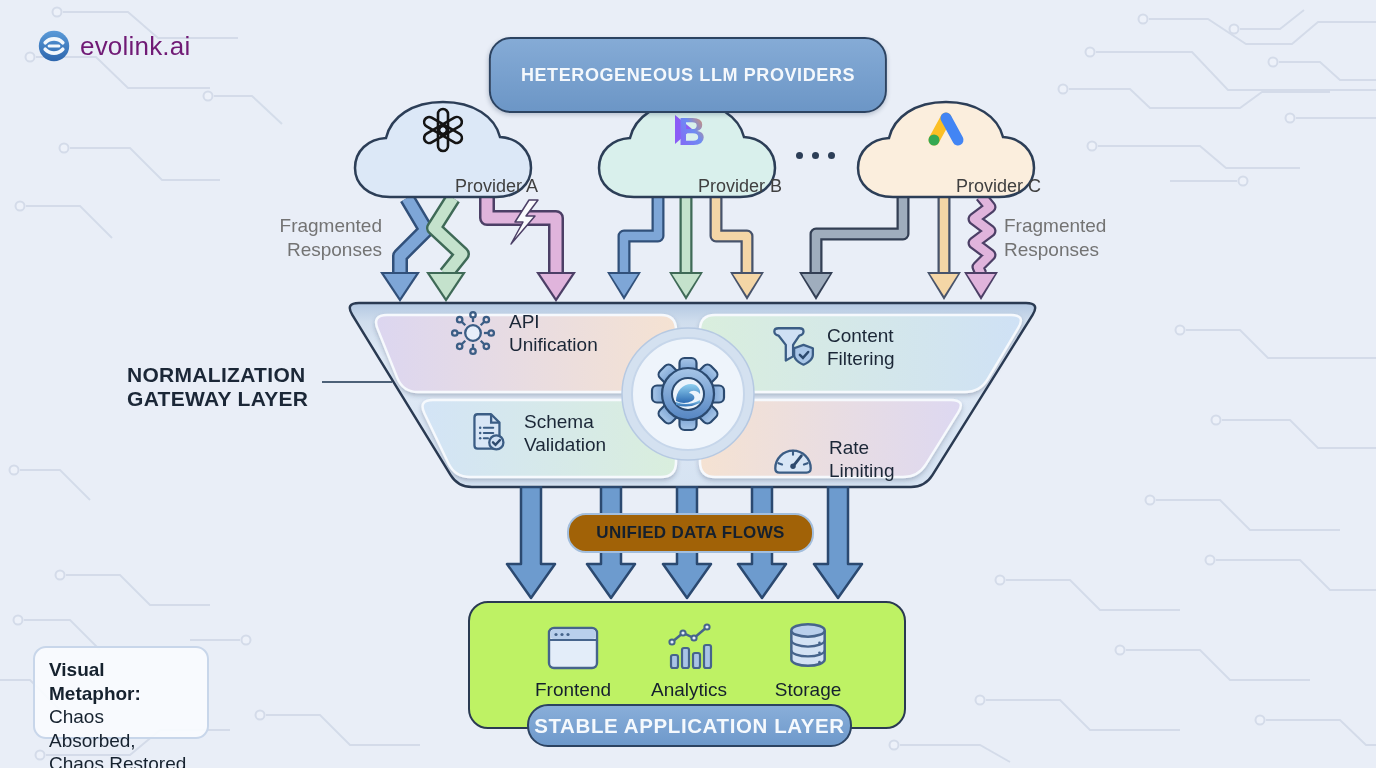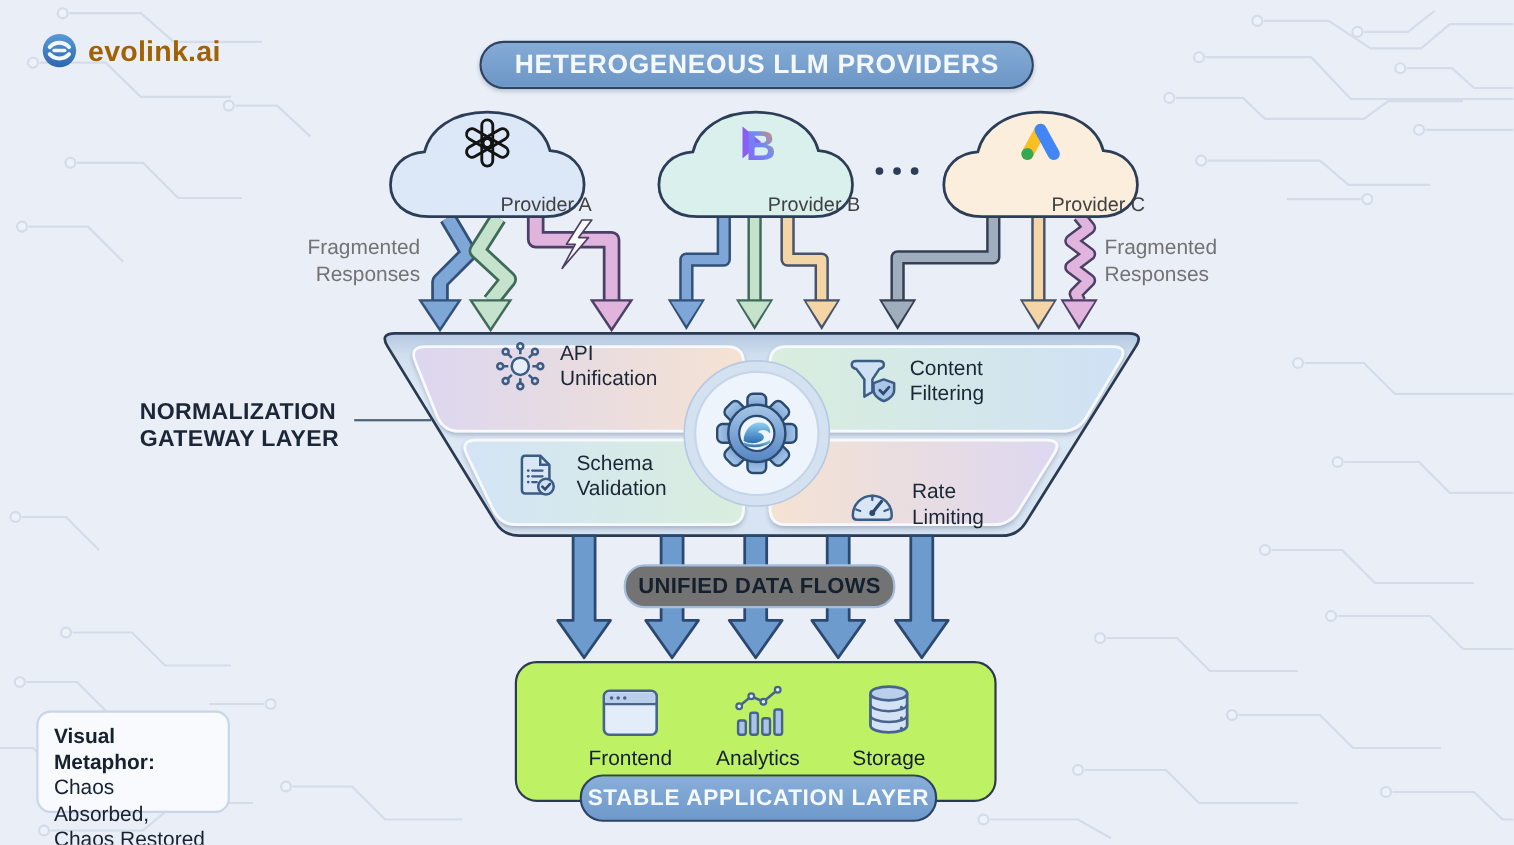--- a/index.html
+++ b/index.html
@@ -4,25 +4,25 @@
 <style>
   html,body{margin:0;padding:0;}
   body{width:1376px;height:768px;overflow:hidden;background:#e9eef7;
        font-family:"Liberation Sans","DejaVu Sans",sans-serif;color:#16222f;}
   .stage{position:relative;width:1376px;height:768px;}
   .abs{position:absolute;}
   svg{display:block;}
 
   
   .logo{left:38px;top:30px;display:flex;align-items:center;gap:10px;z-index:6;}
-  .logo-name{font-size:26px;font-weight:700;color:#a16207;letter-spacing:.2px;}
+  .logo-name{font-size:26px;font-weight:400;color:#701a75;letter-spacing:.2px;}
   .banner{left:688px;top:37px;transform:translateX(-50%);height:40px;line-height:40px;
-          padding:0 30px;border-radius:22px;border:2.5px solid #2c4361;
+          padding:16px 30px;border-radius:22px;border:2.5px solid #2c4361;
           background:linear-gradient(180deg,#85abd6,#6c96c6);
-          color:#f4f8fc;font-size:24px;font-weight:700;letter-spacing:.6px;z-index:6;
+          color:#f4f8fc;font-size:18px;font-weight:700;letter-spacing:.6px;z-index:6;
           box-shadow:0 2px 4px rgba(40,60,90,.25);white-space:nowrap;}
 
   
   .cloud{width:190px;height:113px;z-index:3;}
   .cloud-logo{position:absolute;left:50%;top:14px;transform:translateX(-50%);}
   .cloud-label{position:absolute;left:0;right:0;bottom:8px;text-align:right;
                font-size:18px;color:#404040;}
   .dots{left:796px;top:152px;display:flex;gap:9px;z-index:3;}
   .dots i{width:7px;height:7px;border-radius:50%;background:#2c3e57;display:block;}
 
@@ -38,23 +38,23 @@
 
   .feature{display:flex;align-items:center;gap:11px;z-index:4;}
   .feature .txt{font-size:19px;line-height:1.22;color:#1b2737;}
   .f-api{left:448px;top:308px;}
   .f-cf {left:766px;top:322px;}
   .f-sv {left:463px;top:408px;}
   .f-rl {left:768px;top:434px;}
 
   
   .upill{left:567px;top:513px;width:243px;height:36px;border-radius:19px;
-         background:#737373;border:2px solid #a3bedd;z-index:4;
+         background:#a16207;border:2px solid #a3bedd;z-index:4;
          display:flex;align-items:center;justify-content:center;
-         font-size:20px;font-weight:700;color:#15202e;letter-spacing:.3px;}
+         font-size:17px;font-weight:700;color:#15202e;letter-spacing:.3px;}
 
   
   .appbox{left:468px;top:601px;width:434px;height:124px;border-radius:20px;
           background:#bef264;border:2.5px solid #2a3a52;z-index:3;}
   .appitem{position:absolute;top:12px;width:110px;height:100px;text-align:center;}
   .appitem .ic{height:56px;display:flex;align-items:flex-end;justify-content:center;}
   .appitem .lb{margin-top:8px;font-size:19px;color:#15202e;}
   .ai-0{left:48px;} .ai-1{left:164px;} .ai-2{left:283px;}
   .spill{left:527px;top:704px;width:321px;height:39px;border-radius:21px;
          background:linear-gradient(180deg,#89aed9,#6e99cb);border:2.5px solid #2c4361;

